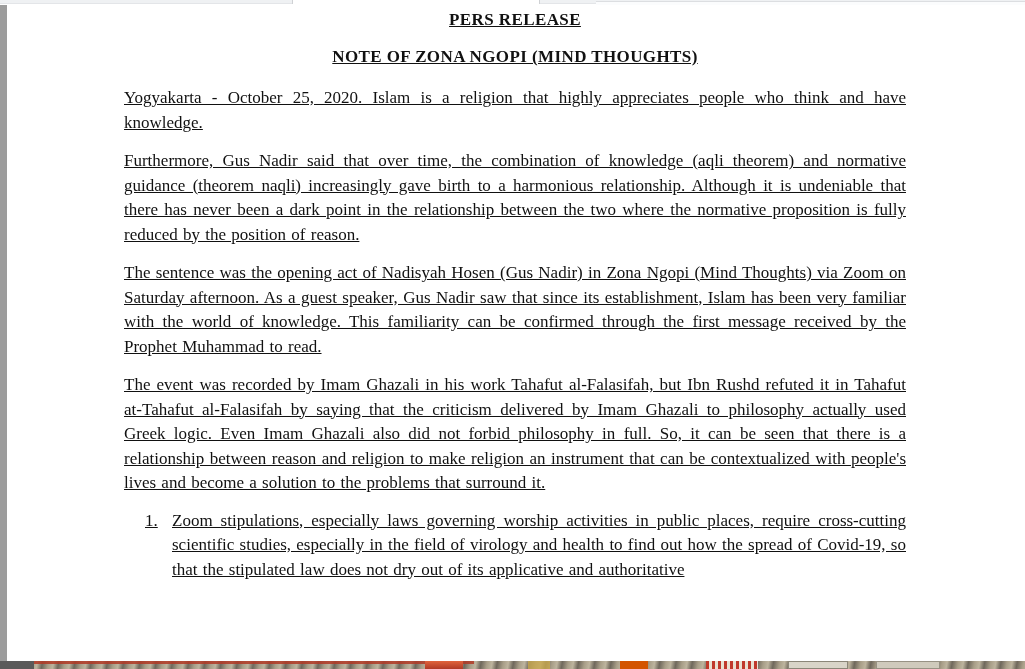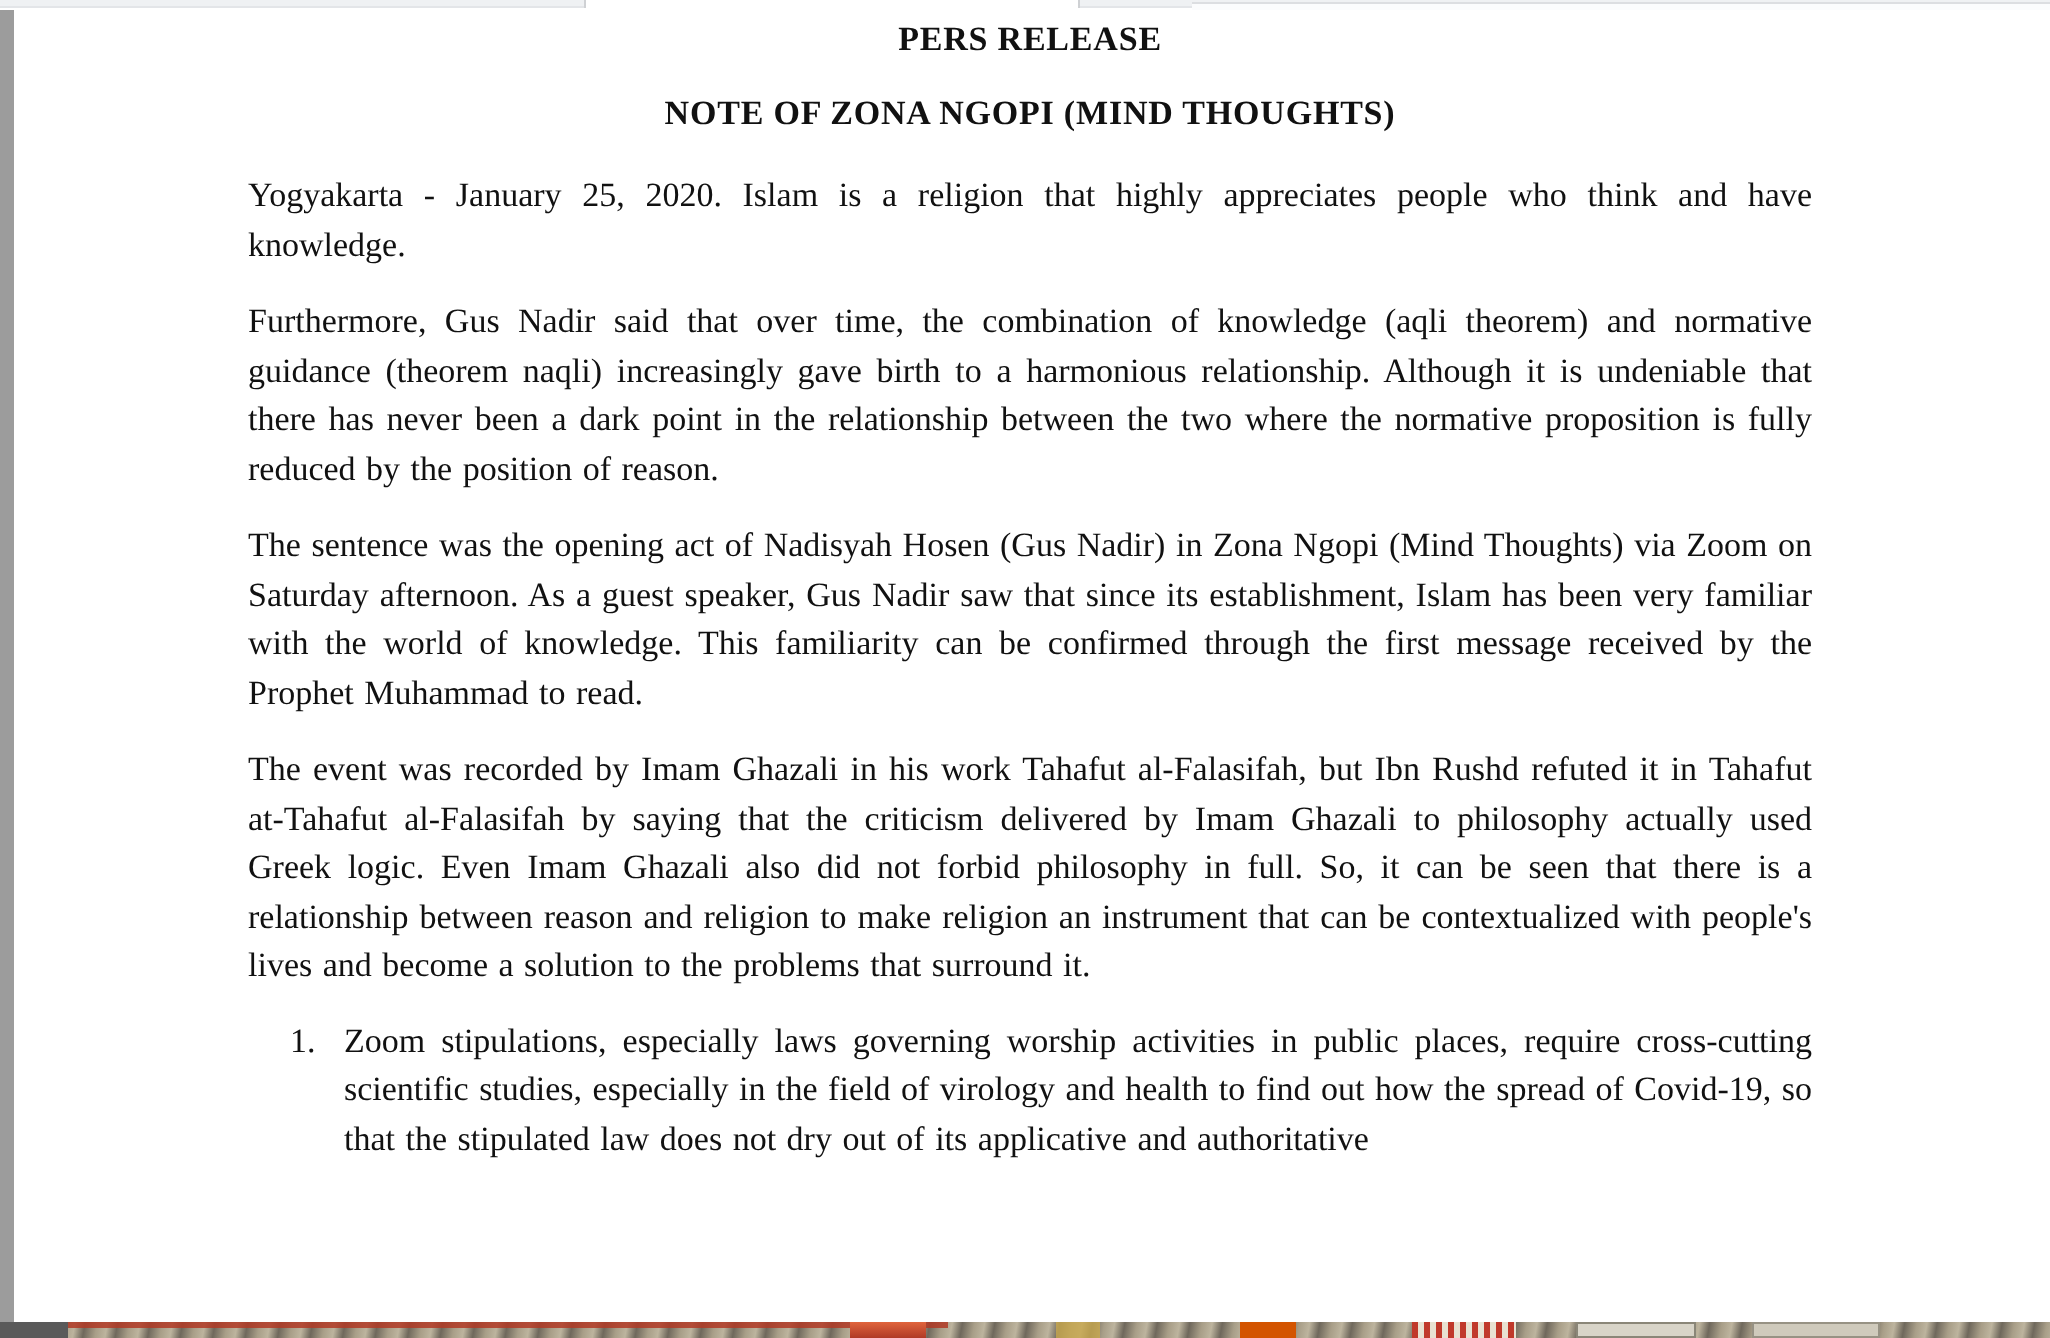--- a/index.html
+++ b/index.html
@@ -26,21 +26,21 @@
   .omnibox-edge{
     position:absolute;top:0;left:292px;width:248px;height:4px;
     background:#ffffff;border-left:1px solid #cfd1d4;border-right:1px solid #cfd1d4;
   }
   .panel-edge{
     position:absolute;top:1px;left:596px;width:429px;height:4px;
     background:#fbfcfd;border-top:1px solid #dcdee1;
   }
 
   
-  .viewer{position:absolute;top:5px;left:0;width:1025px;height:656px;display:flex;}
+  .viewer{position:absolute;top:5px;left:0;width:1025px;height:656px;display:flex;text-decoration:underline;}
   .viewer-edge{width:7px;height:100%;background:var(--gutter);flex:0 0 auto;}
   .page{
     flex:1 1 auto;height:100%;background:var(--page-bg);
     padding:2px 119px 0 117px;overflow:hidden;
   }
 
   .page h1{
     font-size:17px;line-height:20px;font-weight:bold;text-align:center;
     letter-spacing:0.4px;margin-top:17px;
   }
@@ -82,21 +82,21 @@
     <div class="omnibox-edge"></div>
     <div class="panel-edge"></div>
   </div>
 
   <div class="viewer">
     <div class="viewer-edge"></div>
     <div class="page">
       <h1>PERS RELEASE</h1>
       <h1>NOTE OF ZONA NGOPI (MIND THOUGHTS)</h1>
 
-      <p class="lead">Yogyakarta - January 25, 2020. Islam is a religion that highly appreciates people who think and have knowledge.</p>
+      <p class="lead">Yogyakarta - October 25, 2020. Islam is a religion that highly appreciates people who think and have knowledge.</p>
       <p>Furthermore, Gus Nadir said that over time, the combination of knowledge (aqli theorem) and normative guidance (theorem naqli) increasingly gave birth to a harmonious relationship. Although it is undeniable that there has never been a dark point in the relationship between the two where the normative proposition is fully reduced by the position of reason.</p>
       <p>The sentence was the opening act of Nadisyah Hosen (Gus Nadir) in Zona Ngopi (Mind Thoughts) via Zoom on Saturday afternoon. As a guest speaker, Gus Nadir saw that since its establishment, Islam has been very familiar with the world of knowledge. This familiarity can be confirmed through the first message received by the Prophet Muhammad to read.</p>
       <p>The event was recorded by Imam Ghazali in his work Tahafut al-Falasifah, but Ibn Rushd refuted it in Tahafut at-Tahafut al-Falasifah by saying that the criticism delivered by Imam Ghazali to philosophy actually used Greek logic. Even Imam Ghazali also did not forbid philosophy in full. So, it can be seen that there is a relationship between reason and religion to make religion an instrument that can be contextualized with people's lives and become a solution to the problems that surround it.</p>
 
       <div class="li">
         <span class="num">1.</span>
         <span class="li-text">Zoom stipulations, especially laws governing worship activities in public places, require cross-cutting scientific studies, especially in the field of virology and health to find out how the spread of Covid-19, so that the stipulated law does not dry out of its applicative and authoritative</span>
       </div>
     </div>
   </div>

